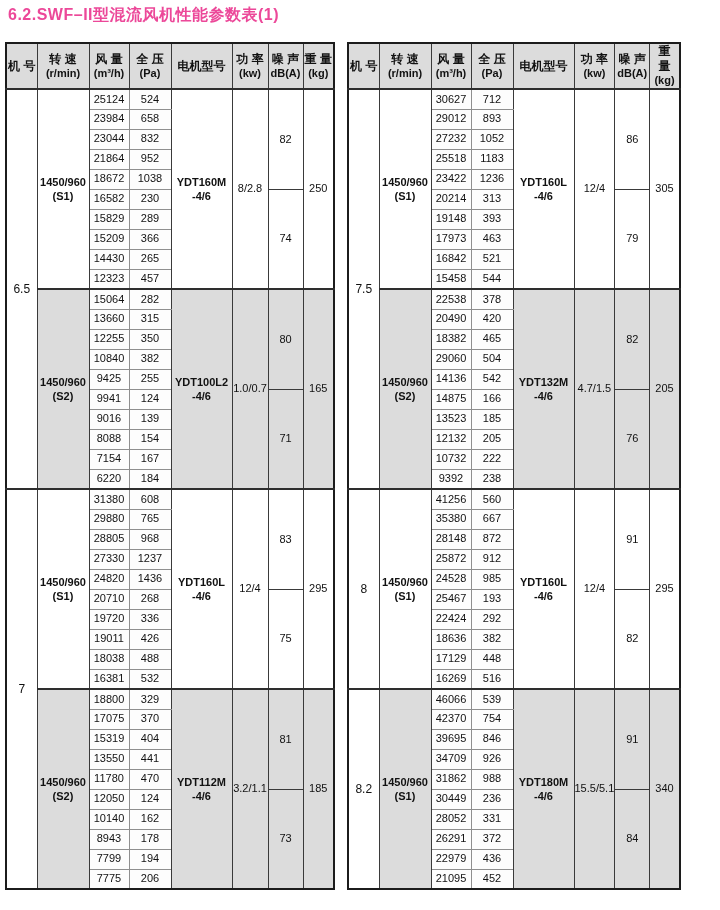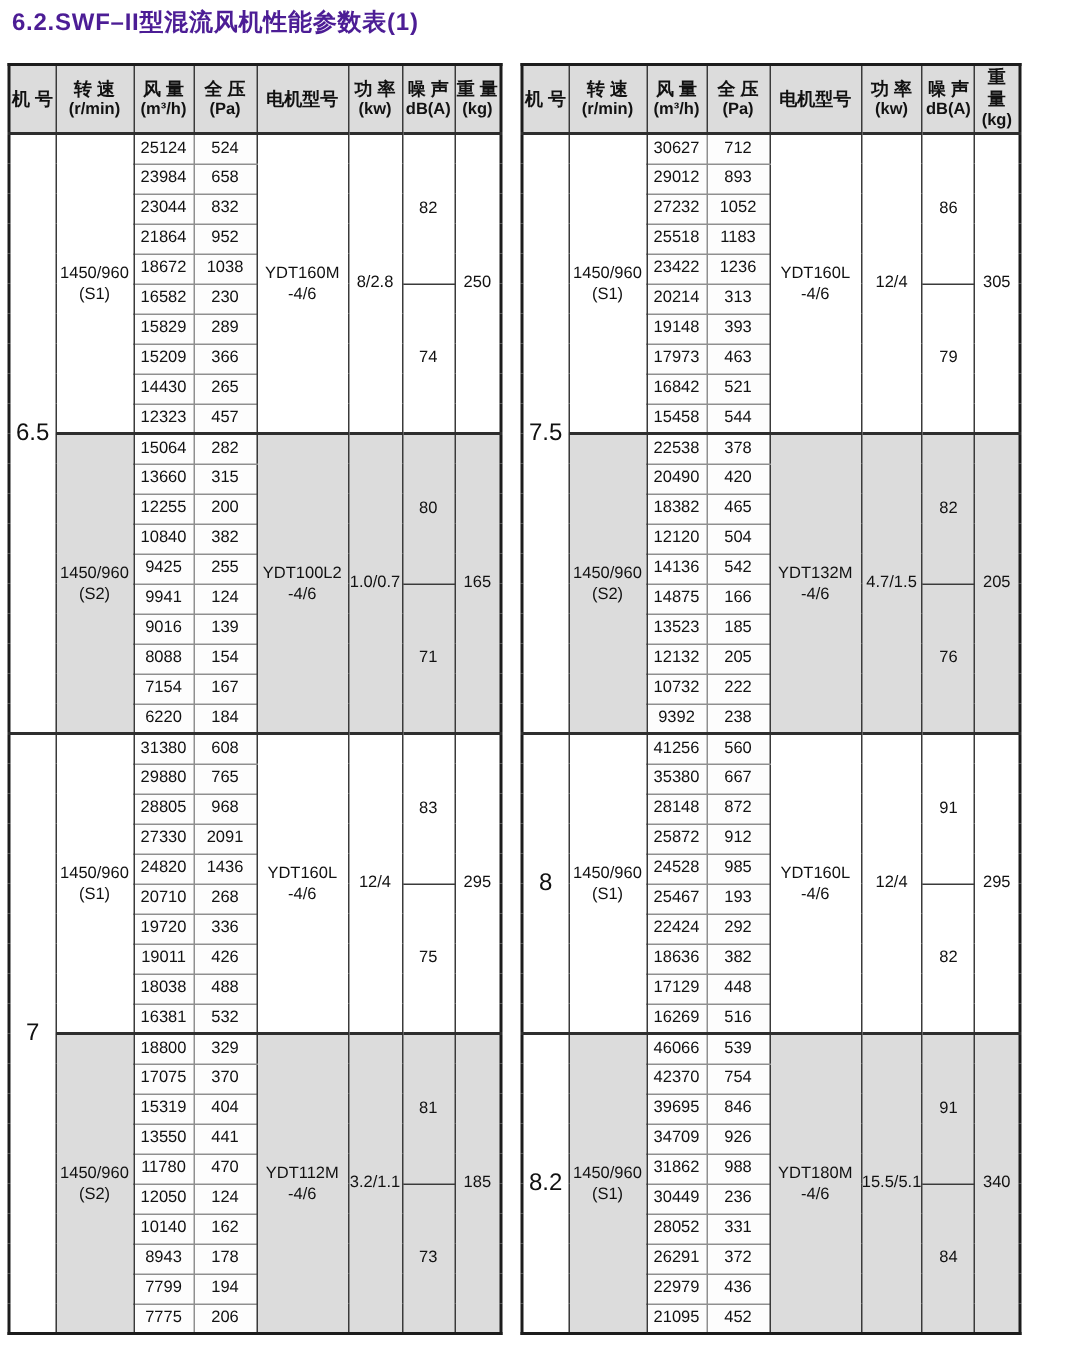--- a/index.html
+++ b/index.html
@@ -7,21 +7,21 @@
     width:720px; height:910px;
     background:#ffffff;
     font-family:"Liberation Sans","DejaVu Sans",sans-serif;
     color:#111;
     position:relative;
     overflow:hidden;
   }
   .page-title {
     position:absolute; left:8px; top:5px;
     font-size:16px; font-weight:bold; letter-spacing:0.5px;
-    color:#4c1d95;
+    color:#ec4899;
   }
   .tables-wrap {
     position:absolute; left:5px; top:42px;
     display:flex; gap:12px; align-items:flex-start;
   }
   table.perf {
     border-collapse:collapse;
     table-layout:fixed;
     background:#fff;
     border:2px solid #1c1c1c;
@@ -44,22 +44,22 @@
     background:#fff;
   }
   table.perf td.fp {
     border-top:1px solid #8f8f8f;
     border-bottom:1px solid #8f8f8f;
     background:#fdfdfd;
   }
   table.perf td.flow { border-right:1px solid #8f8f8f; }
   table.perf td.shade { background:#dcdcdc; }
   table.perf tr.gstart td { border-top:2px solid #2e2e2e; }
-  table.perf td.mno { font-size:16px; background:#fff; }
-  table.perf td.spd, table.perf td.mot { line-height:1.3; }
+  table.perf td.mno { font-size:12px; background:#fff; }
+  table.perf td.spd, table.perf td.mot { line-height:1.3;font-weight:bold; }
   table.perf td.pwr { overflow:visible; }
 </style>
 </head>
 <body>
 
 <div class="page-title">6.2.SWF–II型混流风机性能参数表(1)</div>
 
 <div class="tables-wrap">
   <table class="perf">
     <colgroup>
@@ -174,21 +174,21 @@
           <td class="pwr shade" rowspan="10">1.0/0.7</td>
           <td class="noi shade" rowspan="5">80</td>
           <td class="wgt shade" rowspan="10">165</td>
         </tr>
         <tr>
           <td class="fp flow">13660</td>
           <td class="fp pres">315</td>
         </tr>
         <tr>
           <td class="fp flow">12255</td>
-          <td class="fp pres">200</td>
+          <td class="fp pres">350</td>
         </tr>
         <tr>
           <td class="fp flow">10840</td>
           <td class="fp pres">382</td>
         </tr>
         <tr>
           <td class="fp flow">9425</td>
           <td class="fp pres">255</td>
         </tr>
         <tr>
@@ -231,21 +231,21 @@
         <tr>
           <td class="fp flow">29880</td>
           <td class="fp pres">765</td>
         </tr>
         <tr>
           <td class="fp flow">28805</td>
           <td class="fp pres">968</td>
         </tr>
         <tr>
           <td class="fp flow">27330</td>
-          <td class="fp pres">2091</td>
+          <td class="fp pres">1237</td>
         </tr>
         <tr>
           <td class="fp flow">24820</td>
           <td class="fp pres">1436</td>
         </tr>
         <tr>
           <td class="fp flow">20710</td>
           <td class="fp pres">268</td>
           <td class="noi" rowspan="5">75</td>
         </tr>
@@ -435,21 +435,21 @@
         </tr>
         <tr>
           <td class="fp flow">20490</td>
           <td class="fp pres">420</td>
         </tr>
         <tr>
           <td class="fp flow">18382</td>
           <td class="fp pres">465</td>
         </tr>
         <tr>
-          <td class="fp flow">12120</td>
+          <td class="fp flow">29060</td>
           <td class="fp pres">504</td>
         </tr>
         <tr>
           <td class="fp flow">14136</td>
           <td class="fp pres">542</td>
         </tr>
         <tr>
           <td class="fp flow">14875</td>
           <td class="fp pres">166</td>
           <td class="noi shade" rowspan="5">76</td>

